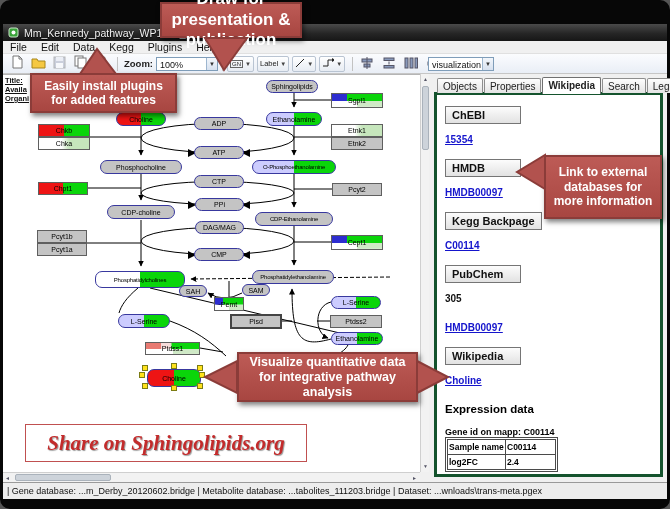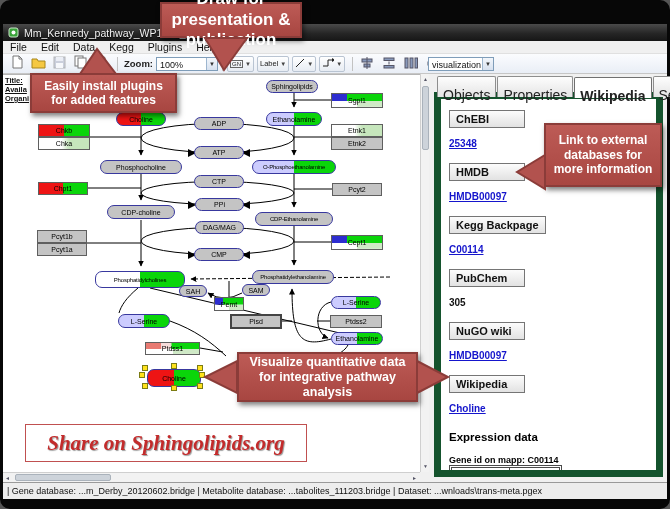--- a/index.html
+++ b/index.html
@@ -31,31 +31,31 @@
   .caninfo{position:absolute;z-index:3;font:bold 7.5px "Liberation Sans",sans-serif;color:#111;width:24px;overflow:hidden;white-space:nowrap;text-decoration:underline;}
   
   .vscroll{position:absolute;left:420px;top:74px;width:9px;height:398px;background:#f2f2f2;border-left:1px solid #cfcfcf;}
   .hscroll{position:absolute;left:3px;top:472px;width:417px;height:10px;background:#f2f2f2;border-top:1px solid #cfcfcf;}
   .thumbv{position:absolute;left:1px;top:12px;width:7px;height:64px;background:#cdd3da;border:1px solid #aab2bb;border-radius:2px;}
   .thumbh{position:absolute;left:12px;top:1px;width:96px;height:7px;background:#cdd3da;border:1px solid #aab2bb;border-radius:2px;}
   .sarr{position:absolute;font-size:5px;color:#556;line-height:9px;}
   
   .panel{position:absolute;left:429px;top:74px;width:238px;height:408px;background:#f0f0f0;}
   .tabs{position:absolute;left:437px;top:76px;display:flex;align-items:flex-end;z-index:5;}
-  .tab{font-size:14px;color:#222;background:linear-gradient(#fdfdfd,#e4e4e4);border:1px solid #8e8e8e;border-bottom:none;padding:10px 5px;border-radius:2px 2px 0 0;margin-right:1px;height:15px;}
+  .tab{font-size:10px;color:#222;background:linear-gradient(#fdfdfd,#e4e4e4);border:1px solid #8e8e8e;border-bottom:none;padding:2px 5px;border-radius:2px 2px 0 0;margin-right:1px;height:15px;}
   .tab.active{background:#fff;height:17px;font-weight:bold;position:relative;top:1px;border-color:#707070;}
-  .pcontent{position:absolute;left:434px;top:92px;width:229px;height:385px;background:#fff;border:7px solid #14532d;padding:10px 0 0 8px;overflow:hidden;}
+  .pcontent{position:absolute;left:434px;top:92px;width:229px;height:385px;background:#fff;border:3px solid #14532d;padding:10px 0 0 8px;overflow:hidden;}
   .bphead{display:inline-block;min-width:76px;border:1px solid #757575;background:linear-gradient(#fcfcfc,#e2e2e2);
      font-size:11px;font-weight:bold;color:#111;padding:2px 6px;margin-bottom:5px;}
   .bplink{font-size:10px;font-weight:bold;color:#1515cc;text-decoration:underline;display:inline-block;margin-bottom:13px;}
   .bpplain{font-size:10px;font-weight:bold;color:#111;display:inline-block;margin-bottom:13px;}
   .expr{font-size:11.5px;font-weight:bold;color:#000;margin:4px 0 12px 0;}
   .geneid{font-size:9px;font-weight:bold;color:#000;margin-bottom:2px;}
   table.exprt{border-collapse:collapse;margin-left:2px;}
-  table.exprt td{border:1px solid #4a4a4a;font-size:8.5px;font-weight:normal;text-align:right;height:15px;background:#fff;}
+  table.exprt td{border:1px solid #4a4a4a;font-size:8.5px;font-weight:bold;text-align:left;height:15px;background:#fff;}
   table.exprt td.c1{width:58px;}  table.exprt td.c2{width:50px;}
   table.exprt{outline:1px solid #4a4a4a;outline-offset:1px;}
   
   .statusbar{position:absolute;left:3px;top:482px;width:664px;height:17px;background:#ededed;border-top:1px solid #9a9a9a;display:flex;align-items:center;}
   .statustext{font-size:9px;color:#111;padding-left:4px;white-space:nowrap;}
   
   .node{position:absolute;z-index:3;display:flex;align-items:center;justify-content:center;
         font-size:7px;color:#000;white-space:nowrap;overflow:hidden;}
   .pill{border:1px solid #38389e;border-radius:7px;}
   .gbox{border:1px solid #5f5f5f;}
@@ -317,28 +317,27 @@
   <div class="panel"></div>
   <div class="tabs">
     <span class="tab">Objects</span>
     <span class="tab">Properties</span>
     <span class="tab active">Wikipedia</span>
     <span class="tab">Search</span>
     <span class="tab">Legend</span>
   </div>
   <div class="pcontent">
     <div><span class="bphead">ChEBI</span></div>
-    <div><a class="bplink" href="#">25348</a></div>
+    <div><a class="bplink" href="#">15354</a></div>
     <div><span class="bphead">HMDB</span></div>
     <div><a class="bplink" href="#">HMDB00097</a></div>
     <div><span class="bphead">Kegg Backpage</span></div>
     <div><a class="bplink" href="#">C00114</a></div>
     <div><span class="bphead">PubChem</span></div>
     <div><span class="bpplain">305</span></div>
-    <div><span class="bphead">NuGO wiki</span></div>
     <div><a class="bplink" href="#">HMDB00097</a></div>
     <div><span class="bphead">Wikipedia</span></div>
     <div><a class="bplink" href="#">Choline</a></div>
     <div class="expr">Expression data</div>
     <div class="geneid">Gene id on mapp: C00114</div>
     <table class="exprt">
       <tbody>
           <tr>
             <td class="c1">Sample name</td>
             <td class="c2">C00114</td>
@@ -351,21 +350,21 @@
     </tbody>
       </table>
   </div>
 
   <div class="statusbar">
     <span class="statustext">| Gene database: ...m_Derby_20120602.bridge | Metabolite database: ...tabolites_111203.bridge | Dataset: ...wnloads\trans-meta.pgex</span>
   </div>
 
   <div class="callout" style="left:160px;top:2px;width:142px;height:36px;font-size:17px">Draw for presentation &amp; publication</div>
   <div class="callout" style="left:30px;top:73px;width:147px;height:40px;font-size:12px">Easily install plugins for added features</div>
-  <div class="callout" style="left:544px;top:123px;width:118px;height:64px;font-size:12px">Link to external databases for more information</div>
+  <div class="callout" style="left:544px;top:155px;width:118px;height:64px;font-size:12px">Link to external databases for more information</div>
   <div class="callout" style="left:237px;top:352px;width:181px;height:50px;font-size:12.5px">Visualize quantitative data for integrative pathway analysis</div>
   <div class="sharebox">Share on Sphingolipids.org</div>
   <svg class="arrows" width="670" height="509">
     <g fill="#b2524e" stroke="#8b3c39" stroke-width="2">
       <polygon points="205,38 247,38 224,70"></polygon>
       <polygon points="80,74 116,74 97,49"></polygon>
       <polygon points="545,155 545,189 517,172"></polygon>
       <polygon points="237,361 237,393 205,377"></polygon>
       <polygon points="417,361 417,393 448,377"></polygon>
     </g>

